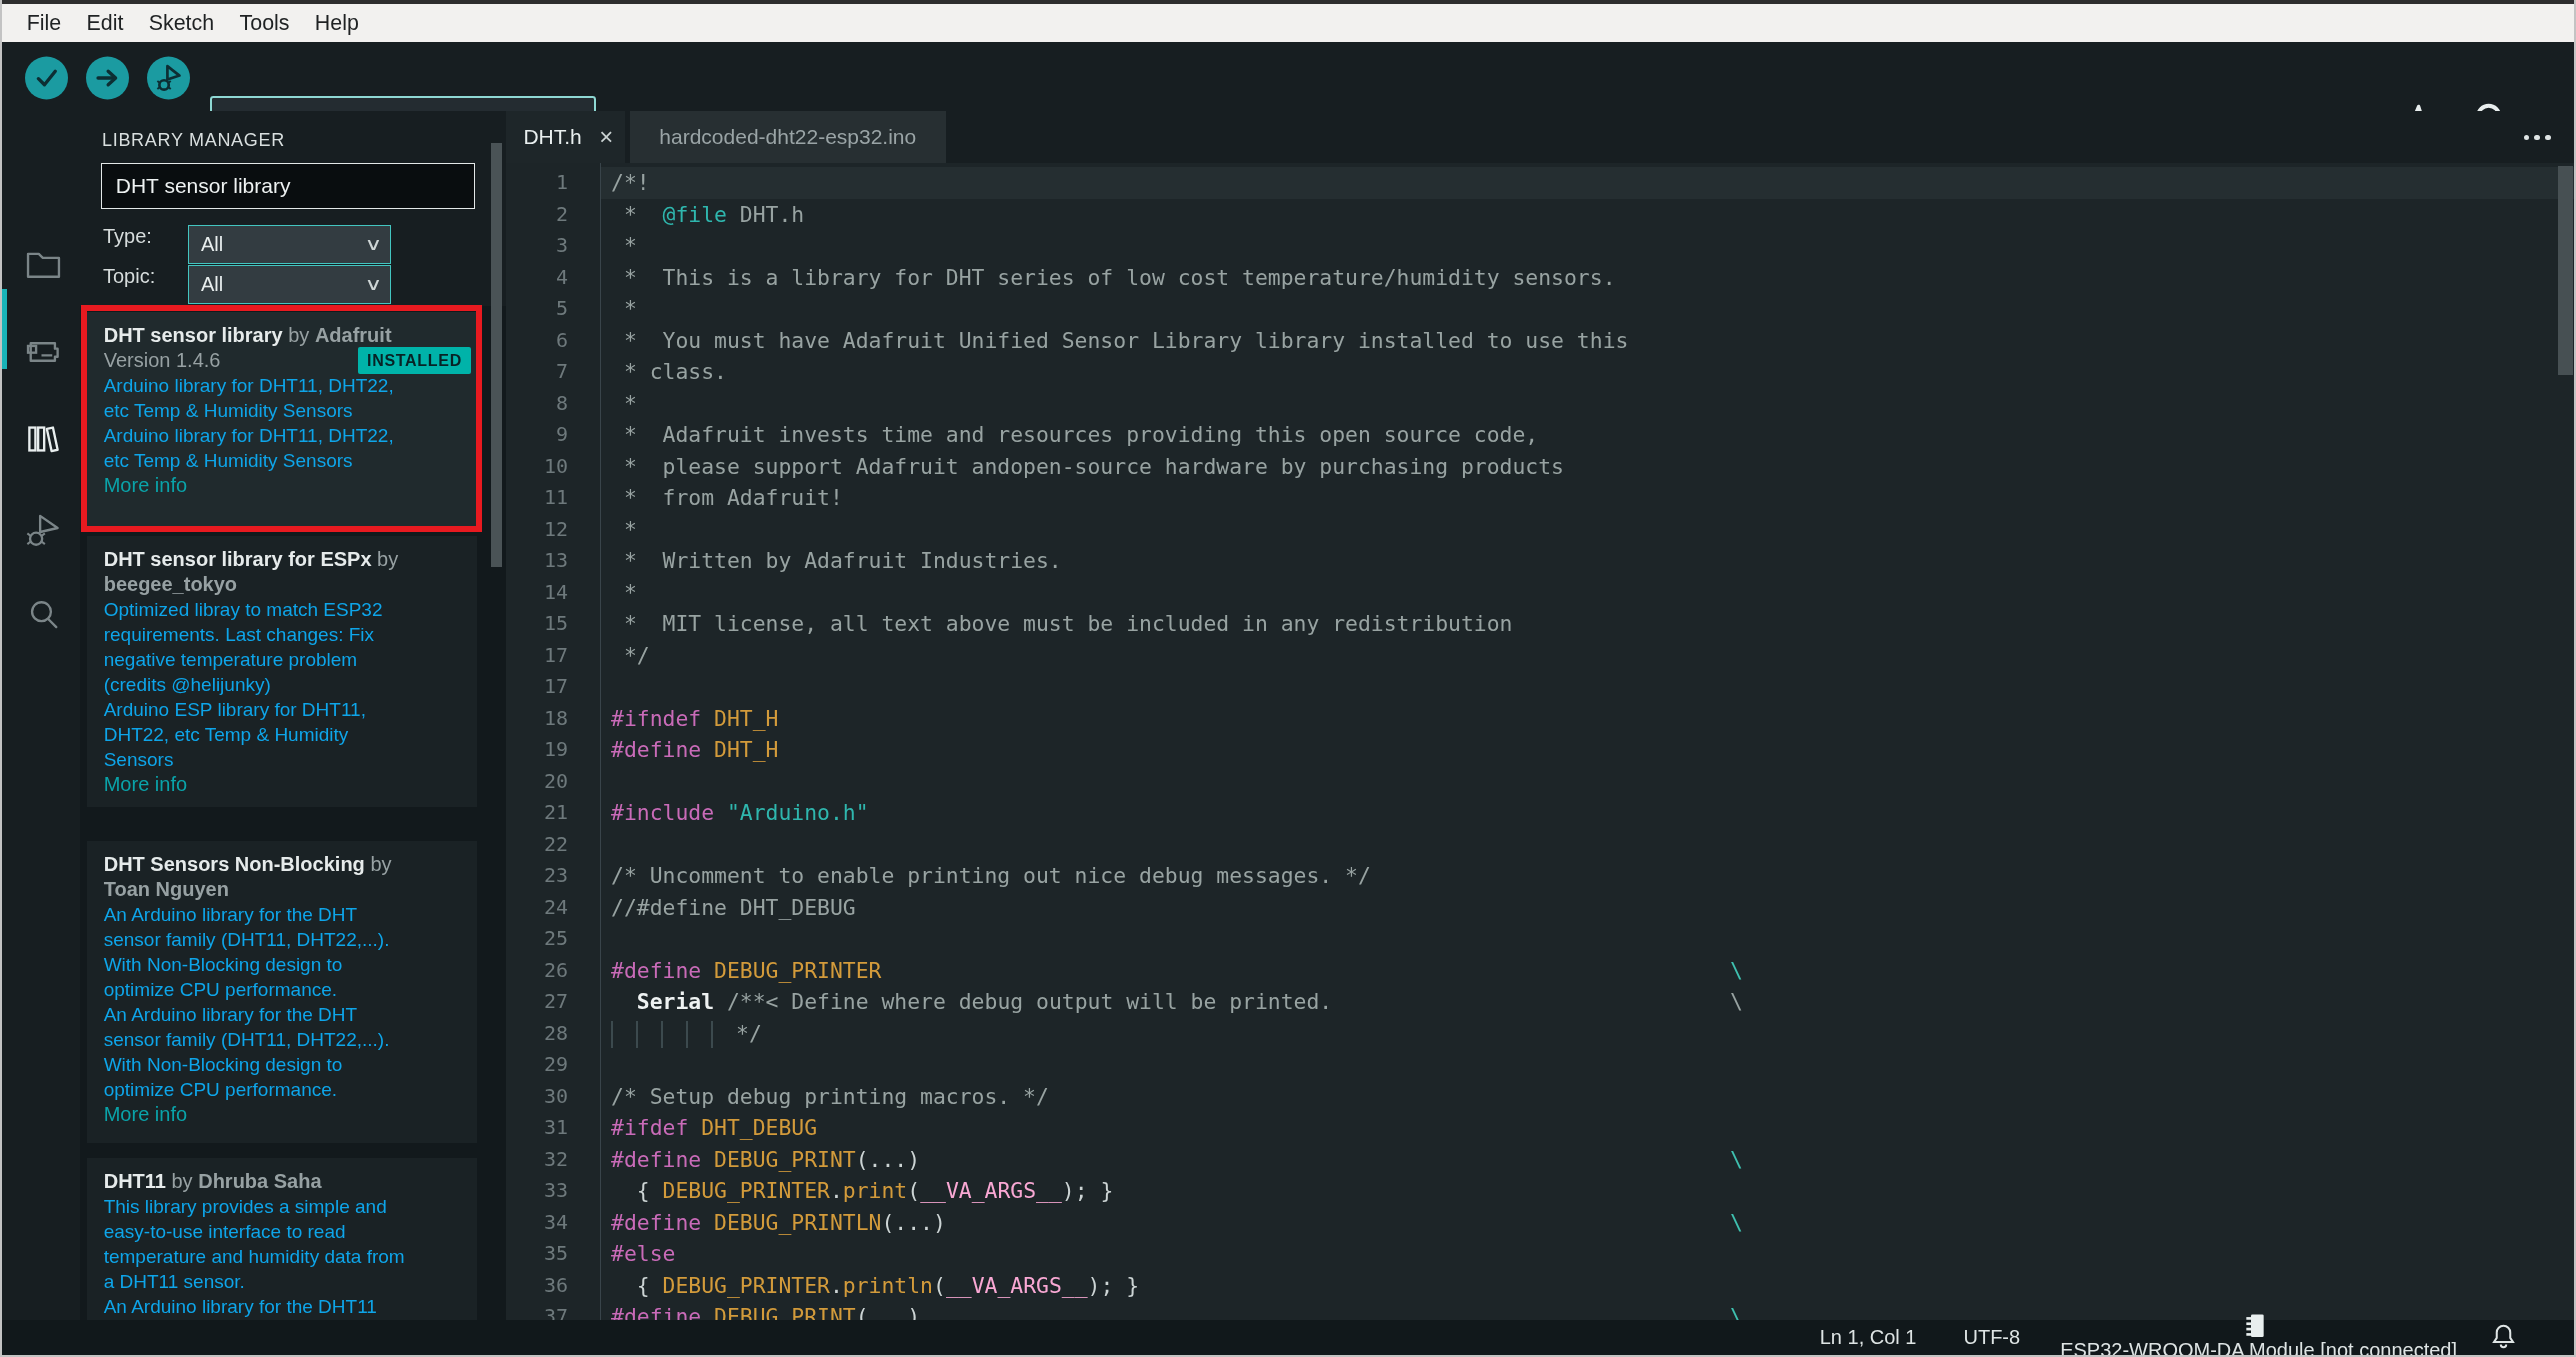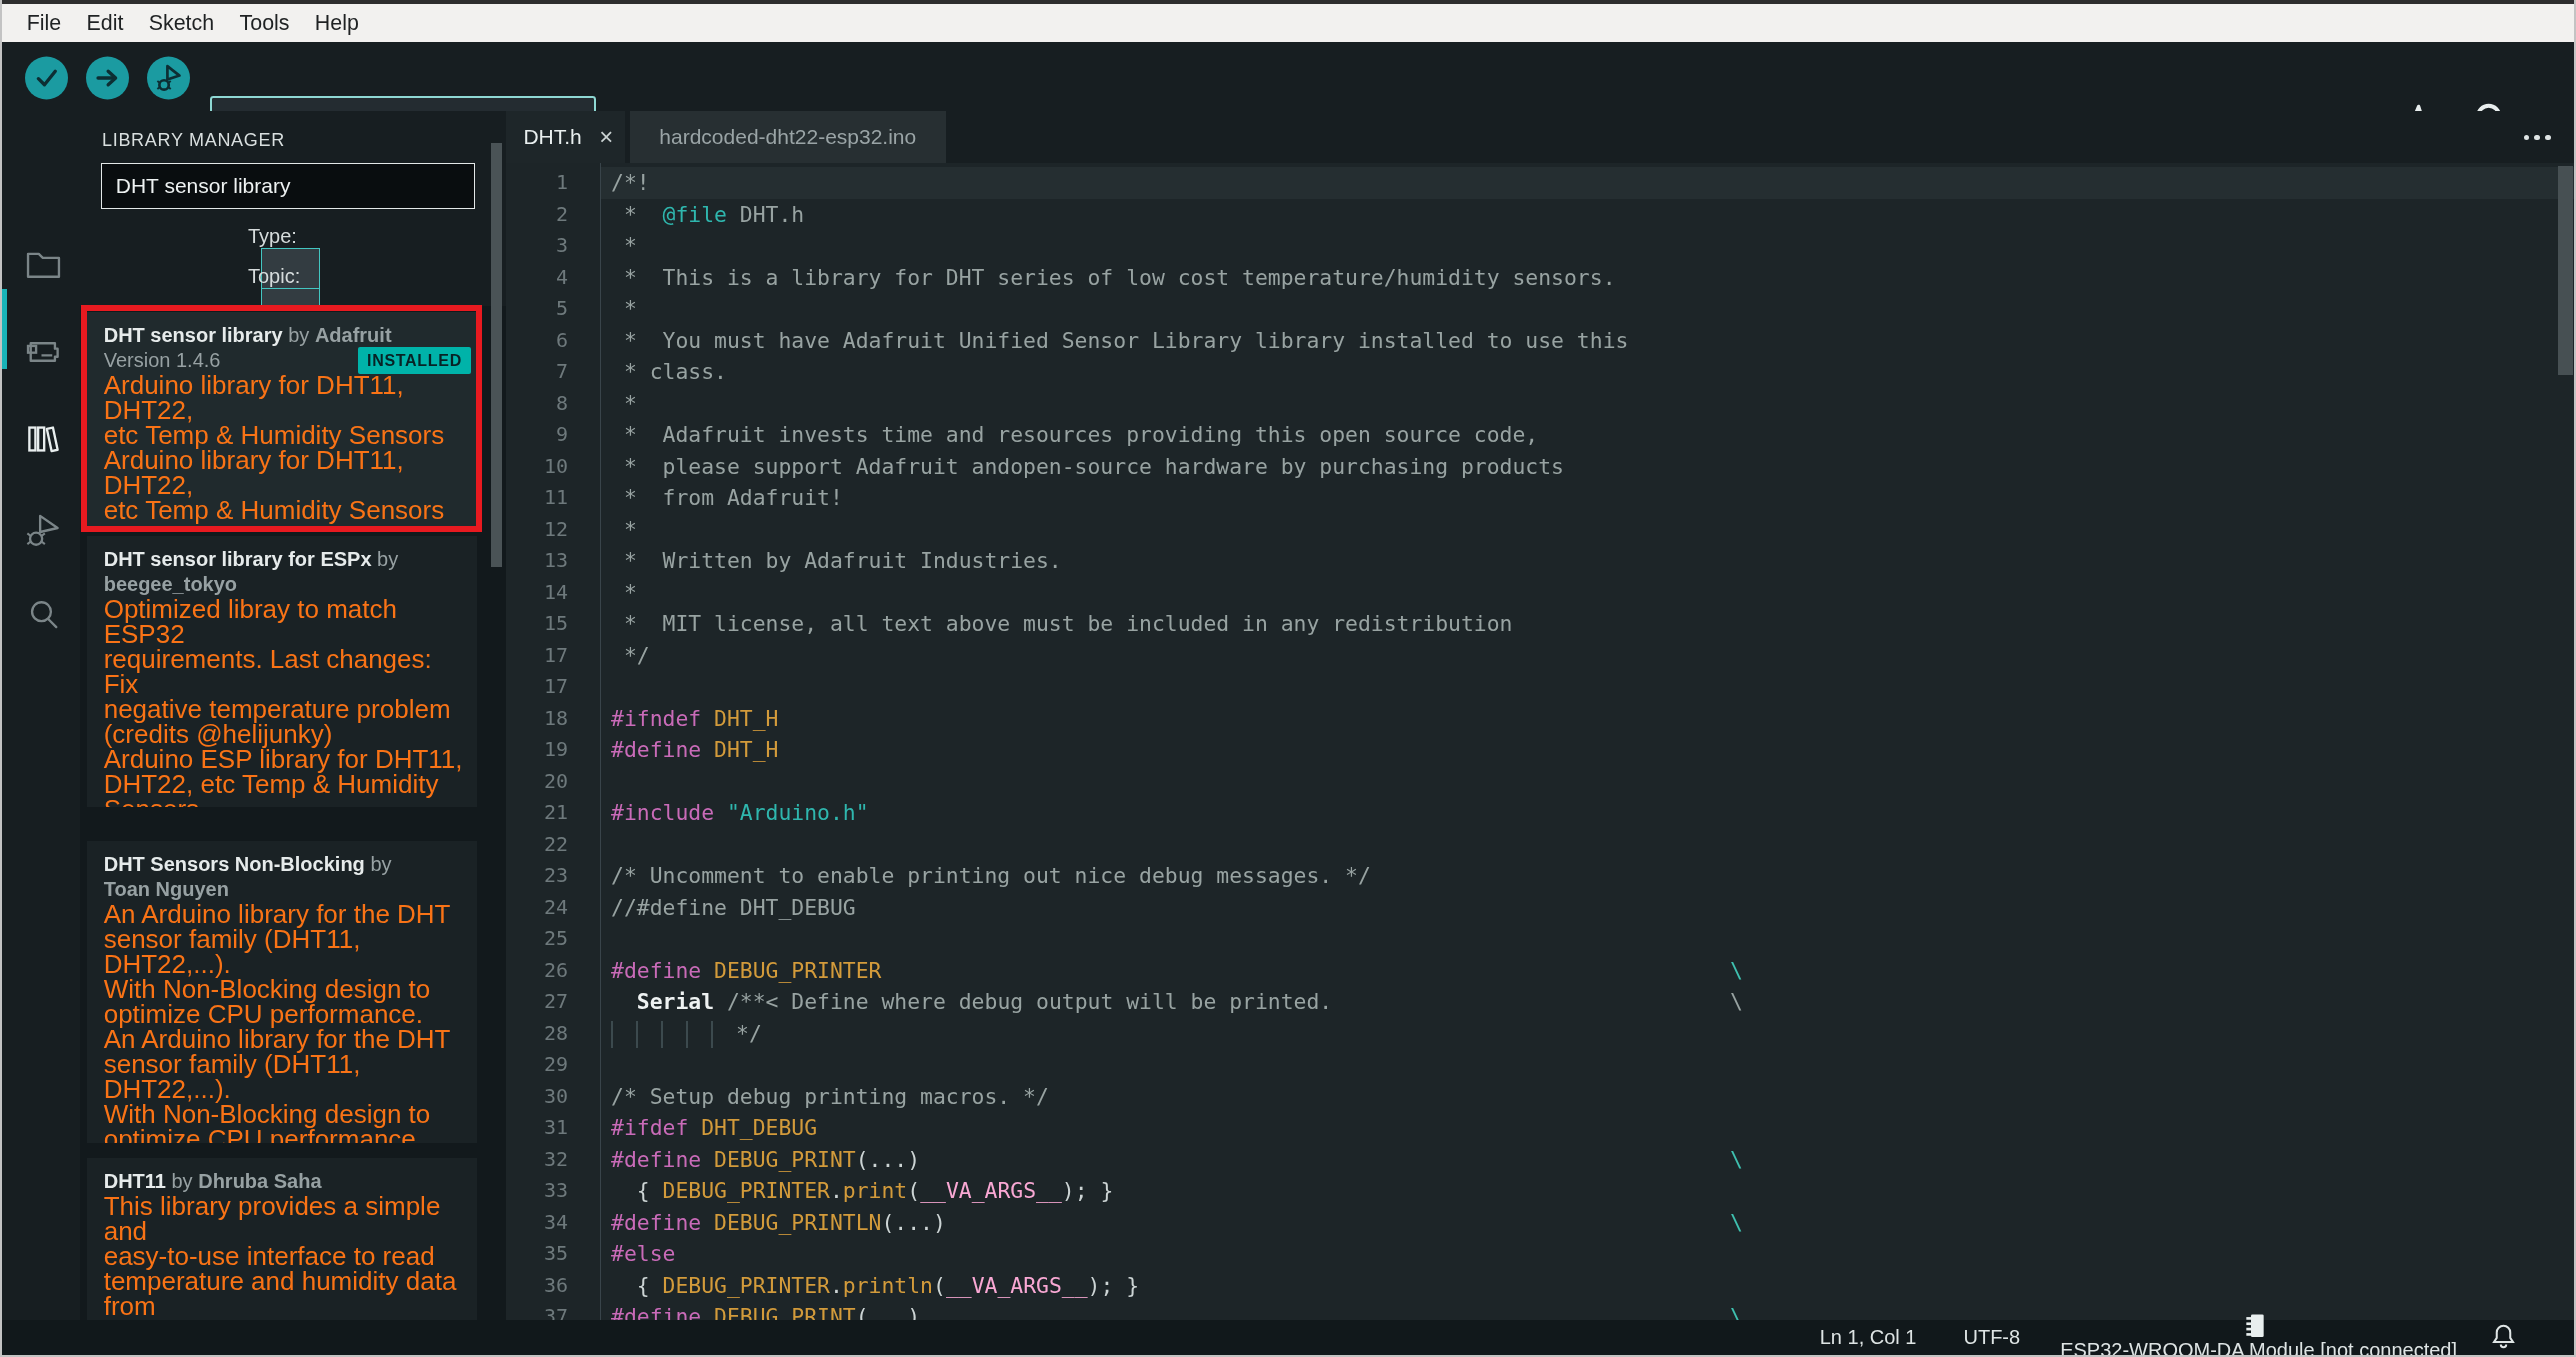--- a/index.html
+++ b/index.html
@@ -28,35 +28,35 @@
   
   .main{position:absolute;left:0;top:111px;width:100%;height:1210px;}
   .activitybar{position:absolute;left:0;top:0;width:78px;height:100%;background:#171e21;}
   .act-icon{position:absolute;left:22px;width:39px;height:39px;transform:translateY(-50%);}
   .act-indicator{position:absolute;left:0;top:178px;width:4.7px;height:80px;background:#18b3b8;}
 
   
   .panel{position:absolute;left:78px;top:0;width:426px;height:100%;background:#171e21;overflow:hidden;}
   .panel-title{position:absolute;left:22px;top:19px;font-size:18px;letter-spacing:0.7px;color:#d9dfdf;}
   .search{position:absolute;left:21.4px;top:52px;width:374px;height:46px;box-sizing:border-box;background:#090d0f;border:1.3px solid #e3e8e8;color:#eef2f2;font-size:21px;padding:0 13.4px;font-family:"Liberation Sans",sans-serif;outline:none;}
-  .filter-row{position:absolute;left:23px;width:375px;height:39px;display:flex;align-items:center;flex-direction:column;}
+  .filter-row{position:absolute;left:23px;width:375px;height:39px;display:flex;}
   .filter-label{font-size:20px;color:#d6dcdc;width:85px;}
   .filter-select{height:39px;flex:0 0 203px;background:#333c41;border:1.3px solid #43c6c1;box-sizing:border-box;display:flex;align-items:center;}
   .filter-select .fval{font-size:20px;color:#e8eeee;margin-left:12px;flex:1;}
   .filter-select .fcaret{color:#cfd6d6;font-size:17.4px;margin-right:10.7px;transform:scaleX(1.4);}
 
   .list{position:absolute;left:0;top:195px;right:0;bottom:0;background:#12191c;overflow:hidden;}
   .entry{margin-left:6.7px;width:390px;box-sizing:border-box;background:#1a2225;padding:10.7px 0 0 17px;overflow:hidden;position:relative;}
   .entry.selected{background:#202a2d;}
   .etitle{font-size:20px;line-height:25px;color:#97a1a3;padding-right:13.4px;}
   .etitle .t{font-weight:bold;color:#e6ebeb;}
   .etitle .auth{font-weight:bold;white-space:nowrap;}
   .vrow{height:25px;line-height:25px;font-size:20px;color:#97a1a3;}
   .badge{position:absolute;right:5.4px;top:35px;background:#00b3a9;color:#082225;font-size:16px;font-weight:bold;letter-spacing:0.7px;padding:4.7px 9.4px;border-radius:2px;}
-  .edesc{font-size:26px;line-height:25px;color:#f97316;white-space:pre-line;padding-right:9.4px;}
+  .edesc{font-size:19px;line-height:25px;color:#0ea5e9;white-space:pre-line;padding-right:9.4px;}
   .more{font-size:20px;line-height:25px;color:#0aa3a9;display:inline-block;}
   .red-annotation{position:absolute;left:0.7px;top:194px;width:401px;height:227px;box-sizing:border-box;border:6px solid #e81a20;pointer-events:none;}
   .panel-scrollbar{position:absolute;left:411px;top:31.5px;width:10.7px;height:424px;background:#4a5356;}
 
   
   .editor{position:absolute;left:504px;top:0;right:0;height:100%;background:#1d2528;overflow:hidden;}
   .tabbar{position:absolute;left:0;top:0;right:0;height:52px;background:#171e21;display:flex;}
   .tab{height:52px;line-height:52px;font-size:21px;display:flex;align-items:center;}
   .tab.active{background:#1e2629;color:#e9efef;padding:0 12px 0 17.4px;}
   .tab.active .tclose{color:#c9d1d1;font-size:24px;margin-left:17.4px;}

